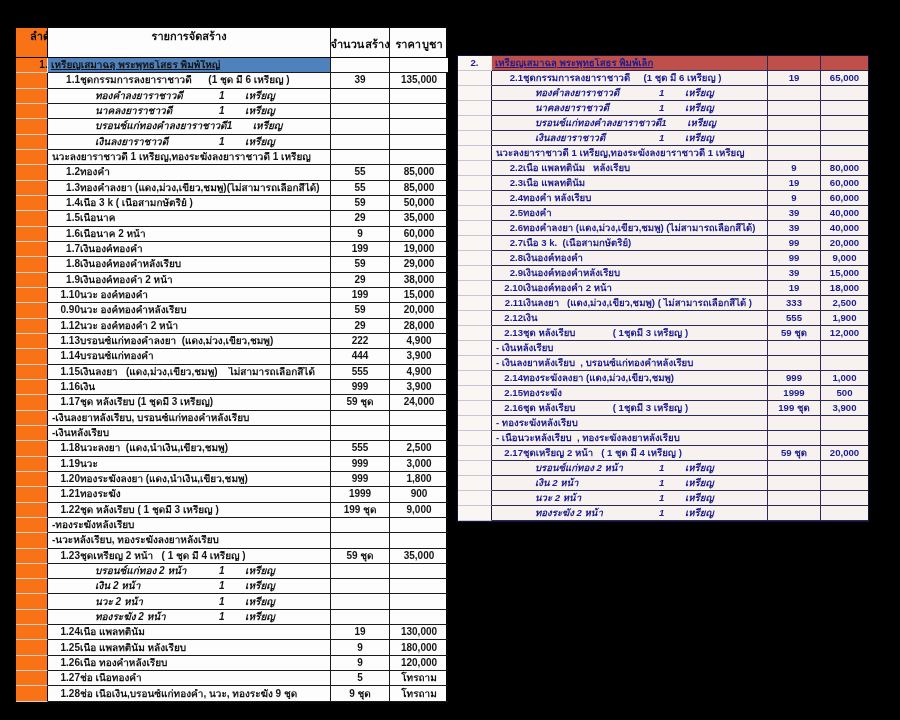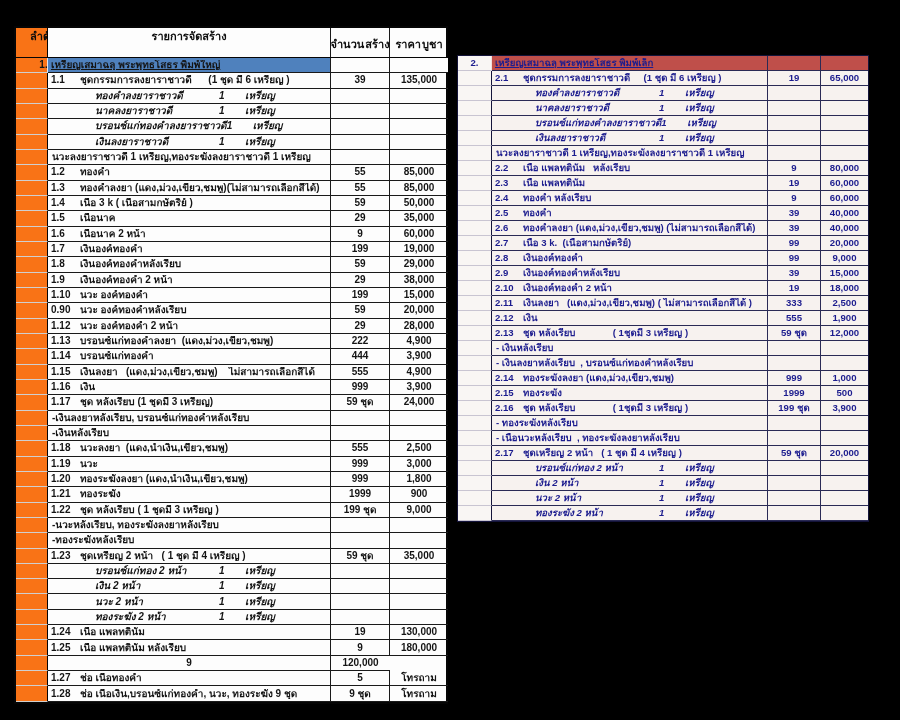--- a/index.html
+++ b/index.html
@@ -31,21 +31,21 @@
   #table1 .hdr.stack{align-items:center;gap:1px;}
   #table1 .col1.hdr{border-bottom:1.6px solid #050505;}
 
   
   #table2 .c{border-bottom:1px solid #2a2a55;border-right:1px solid #2a2a55;color:var(--navy);font-size:9.6px;}
   #table2 .col1{border-right:1.6px solid #14143a;border-bottom:1px solid #c9c5d2;justify-content:center;background:#f9f6f4;}
   #table2 .col4{border-right:none;}
 
   .col3,.col4{justify-content:center;}
   .desc{padding-left:3px;}
-  .desc .no{display:inline-block;width:29px;flex:none;}
+  .desc .no{display:inline-block;width:29px;flex:none;text-align:right;}
   #table2 .desc .no{width:28px;}
   .desc .txt{flex:1 1 auto;overflow:hidden;}
 
   .type-sub .desc{padding-left:47px;font-style:italic;}
   #table2 .type-sub .desc{padding-left:43px;}
   .type-sub .name{display:inline-block;min-width:124px;flex:none;}
   .type-sub .cnt{display:inline-block;width:26px;flex:none;}
   .type-note .desc{padding-left:4px;}
 
   
@@ -250,27 +250,27 @@
         <div class="c col4">900</div>
       </div>
       <div class="row r1 type-item">
         <div class="c col1"></div>
         <div class="c desc"><span class="no">1.22</span><span class="txt">ชุด หลังเรียบ ( 1 ชุดมี 3 เหรียญ )</span></div>
         <div class="c col3">199 ชุด</div>
         <div class="c col4">9,000</div>
       </div>
       <div class="row r1 type-note">
         <div class="c col1"></div>
+        <div class="c desc"><span class="txt">-ทองระฆังหลังเรียบ</span></div>
+        <div class="c col3"></div>
+        <div class="c col4"></div>
+      </div>
+      <div class="row r1 type-note">
+        <div class="c col1"></div>
         <div class="c desc"><span class="txt">-นวะหลังเรียบ, ทองระฆังลงยาหลังเรียบ</span></div>
-        <div class="c col3"></div>
-        <div class="c col4"></div>
-      </div>
-      <div class="row r1 type-note">
-        <div class="c col1"></div>
-        <div class="c desc"><span class="txt">-ทองระฆังหลังเรียบ</span></div>
         <div class="c col3"></div>
         <div class="c col4"></div>
       </div>
       <div class="row r1 type-item">
         <div class="c col1"></div>
         <div class="c desc"><span class="no">1.23</span><span class="txt">ชุดเหรียญ 2 หน้า   ( 1 ชุด มี 4 เหรียญ )</span></div>
         <div class="c col3">59 ชุด</div>
         <div class="c col4">35,000</div>
       </div>
       <div class="row r1 type-sub">
@@ -304,20 +304,21 @@
         <div class="c col4">130,000</div>
       </div>
       <div class="row r1 type-item">
         <div class="c col1"></div>
         <div class="c desc"><span class="no">1.25</span><span class="txt">เนื้อ แพลทตินั่ม หลังเรียบ</span></div>
         <div class="c col3">9</div>
         <div class="c col4">180,000</div>
       </div>
       <div class="row r1 type-item">
         <div class="c col1"></div>
+        <div class="c desc"><span class="no">1.26</span><span class="txt">เนื้อ ทองคำหลังเรียบ</span></div>
         <div class="c col3">9</div>
         <div class="c col4">120,000</div>
       </div>
       <div class="row r1 type-item">
         <div class="c col1"></div>
         <div class="c desc"><span class="no">1.27</span><span class="txt">ช่อ เนื้อทองคำ</span></div>
         <div class="c col3">5</div>
         <div class="c col4">โทรถาม</div>
       </div>
       <div class="row r1 type-item">

